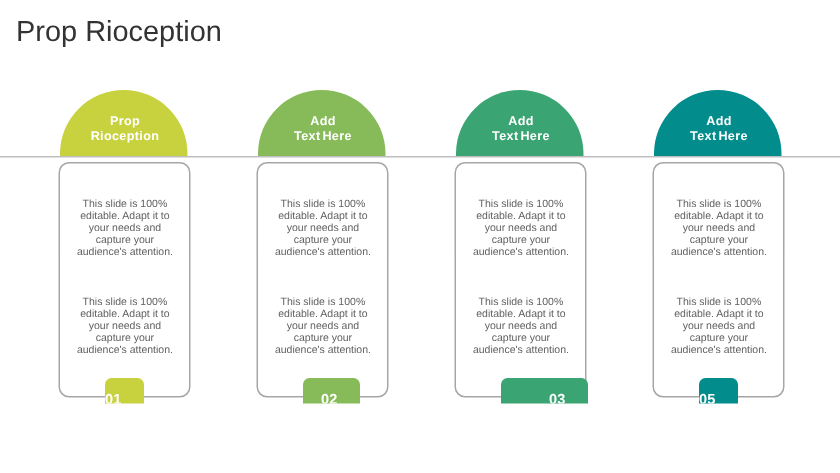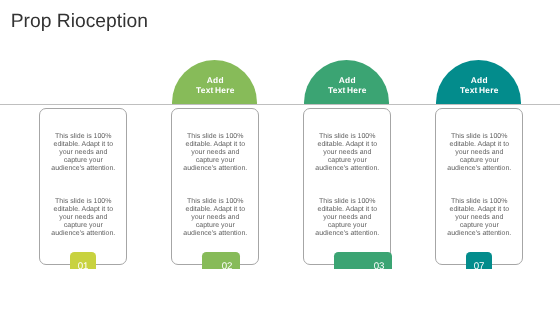--- a/index.html
+++ b/index.html
@@ -23,33 +23,36 @@
               font-size:8.4px;line-height:10.1px;text-align:center;word-spacing:-1.3px;letter-spacing:0.25px;}
 
   .card{position:absolute;left:0;top:108px;width:87.6px;height:156.5px;
         border:0.7px solid #a6a6a6;border-radius:7px;box-sizing:border-box;background:#fff;}
 
   .para{position:absolute;left:11.1px;width:66px;font-size:7px;line-height:8.1px;color:#616161;text-align:center;}
   .para.p1{top:132.5px;}
   .para.p2{top:197.9px;}
 
   .badge{position:absolute;left:30.9px;top:251.8px;width:25.9px;height:25.3px;border-radius:4.3px;overflow:hidden;
-         color:#ffffff;font-weight:normal;font-size:9.7px;line-height:29.1px;text-align:center;}
+         color:#ffffff;font-weight:bold;font-size:9.7px;line-height:29.1px;text-align:left;}
 
   .footer{position:absolute;left:0;top:307.4px;width:560px;text-align:center;font-size:5.33px;line-height:6px;color:#8f8f8f;}
 </style>
 </head>
 <body>
 
 <div class="slide">
 
   <div class="title" style="color: rgb(51, 51, 51);">Prop Rioception</div>
   <div class="hline" style="background: rgb(191, 191, 191);"></div>
 
   <div class="col c1">
+    <div class="dome" style="background: rgb(200, 210, 63);">
+      <div class="dome-label"><span>Prop</span><br><span>Rioception</span></div>
+    </div>
     <div class="card" style="border-color: rgb(166, 166, 166);"></div>
     <div class="para p1" style="color: rgb(97, 97, 97);">This slide is 100% editable. Adapt it to your needs and capture your audience's attention.</div>
     <div class="para p2" style="color: rgb(97, 97, 97);">This slide is 100% editable. Adapt it to your needs and capture your audience's attention.</div>
     <div class="badge" style="background: rgb(200, 210, 63);">01</div>
   </div>
 
   <div class="col c2">
     <div class="dome" style="background: rgb(135, 187, 89);">
       <div class="dome-label"><span>Add</span><br><span>Text Here</span></div>
     </div>
@@ -69,17 +72,17 @@
     <div class="badge" style="background: rgb(59, 164, 115); padding-left: 32px;">03</div>
   </div>
 
   <div class="col c4">
     <div class="dome" style="background: rgb(3, 140, 140);">
       <div class="dome-label"><span>Add</span><br><span>Text Here</span></div>
     </div>
     <div class="card" style="border-color: rgb(166, 166, 166);"></div>
     <div class="para p1" style="color: rgb(97, 97, 97);">This slide is 100% editable. Adapt it to your needs and capture your audience's attention.</div>
     <div class="para p2" style="color: rgb(97, 97, 97);">This slide is 100% editable. Adapt it to your needs and capture your audience's attention.</div>
-    <div class="badge" style="background: rgb(3, 140, 140);">07</div>
+    <div class="badge" style="background: rgb(3, 140, 140);">05</div>
   </div>
 
   <div class="footer" style="color: rgb(143, 143, 143);">This slide is 100% editable. Adapt it to your needs and capture your audience's attention.</div>
 </div>
 
 </body></html>

